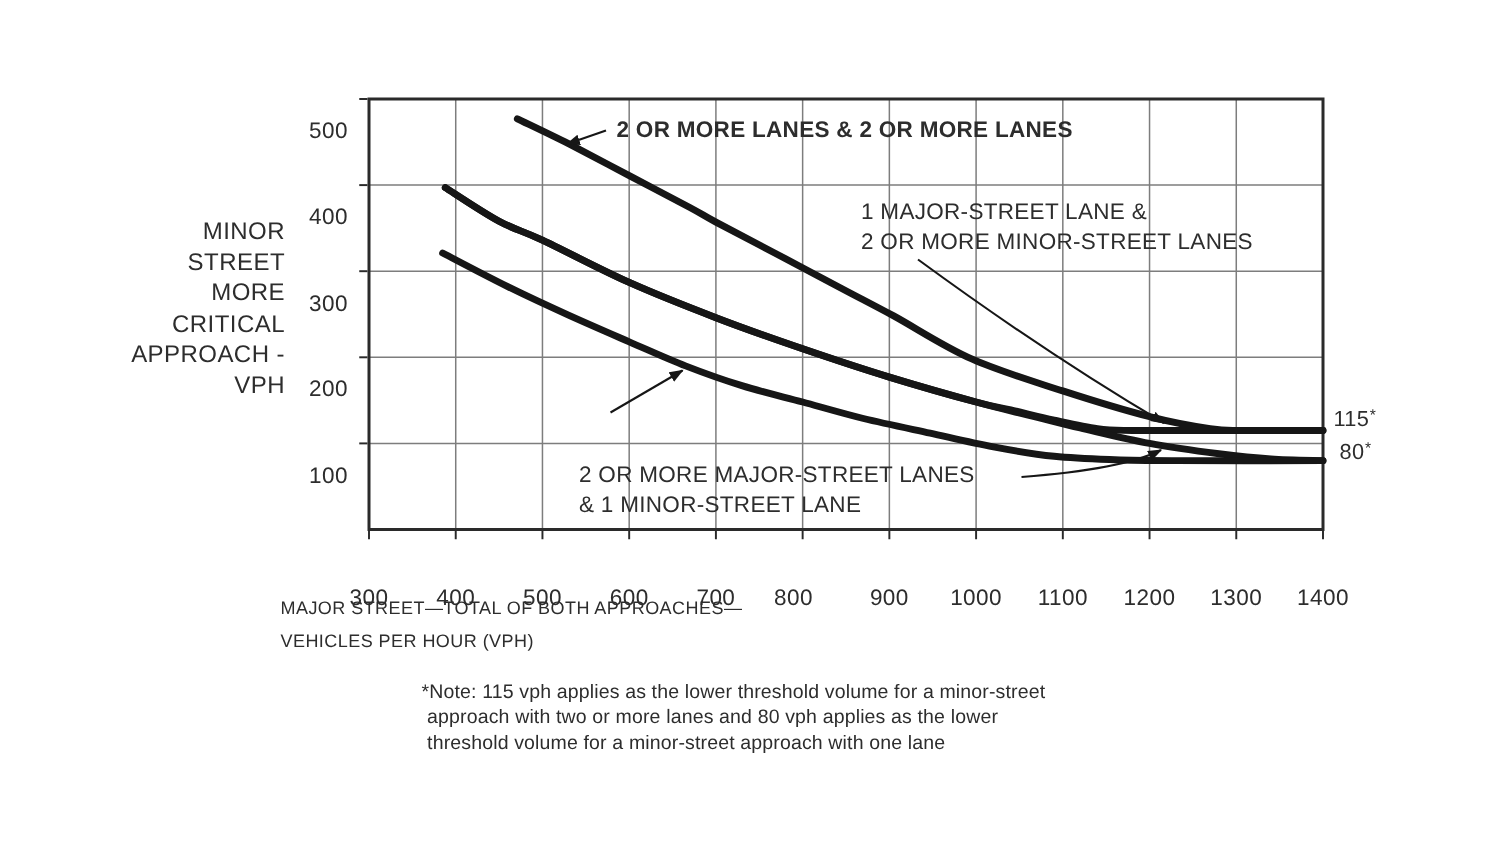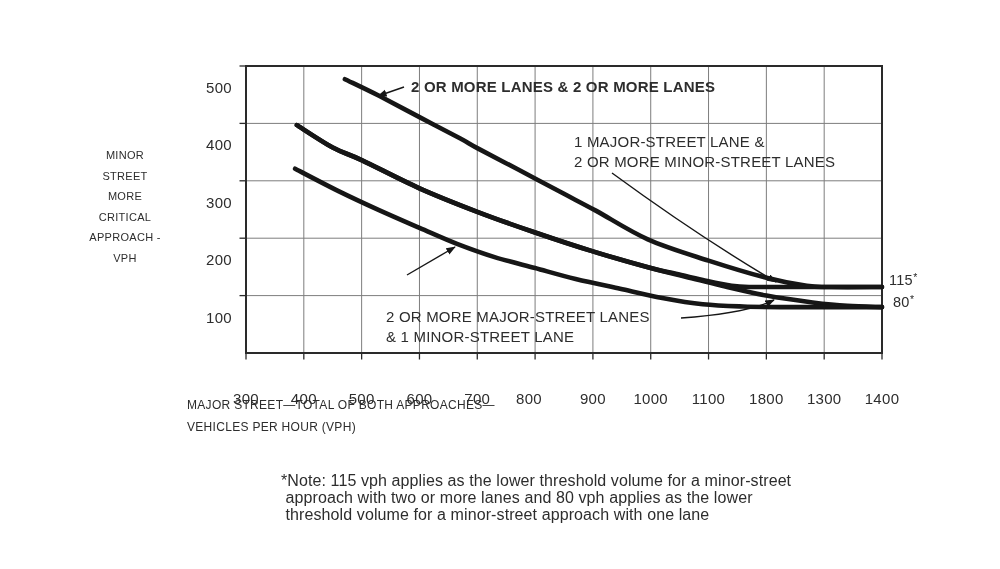--- a/index.html
+++ b/index.html
@@ -11,30 +11,30 @@
   .lbl{position:absolute;white-space:pre-line;font-size:15px;line-height:19.5px;letter-spacing:.2px;}
   .l-top{left:411px;top:77px;font-weight:bold;}
   .l-mid{left:574px;top:132px;}
   .l-one{left:266px;top:264px;}
   .l-bot{left:386px;top:307px;}
   .thr{position:absolute;font-size:14.5px;letter-spacing:.2px;}
   .thr .star{font-size:10.5px;position:relative;top:-4.5px;left:.5px;}
   .thr115{left:889px;top:272px;}
   .thr80{left:893px;top:294px;}
   .yaxis-title{
-    position:absolute;left:60px;top:145px;width:130px;text-align:center;
-    white-space:pre-line;font-size:11px;line-height:20.5px;letter-spacing:.3px;
+    position:absolute;left:60px;top:145px;width:130px;text-align:right;
+    white-space:pre-line;font-size:16px;line-height:20.5px;letter-spacing:.3px;
   }
   .xaxis-title{
     position:absolute;left:187px;top:395px;width:640px;text-align:left;
     white-space:pre-line;font-size:12px;line-height:21.5px;letter-spacing:.3px;
   }
   .note{
-    position:absolute;left:281px;top:472px;white-space:pre-wrap;
-    font-size:16px;line-height:17.2px;letter-spacing:.1px;
+    position:absolute;left:281px;top:452px;white-space:pre-wrap;
+    font-size:13px;line-height:17.2px;letter-spacing:.1px;
   }
   .tick{position:absolute;font-size:15px;letter-spacing:.3px;margin-top:21px;}
   .tick-x{width:52px;text-align:center;top:369px;}
   .tick-y{width:54px;text-align:right;left:178px;}
 </style>
 </head>
 <body>
 
 <div class="stage">
 
@@ -115,21 +115,21 @@
 
 <div class="tick tick-x" style="left: 220px;">300</div>
     <div class="tick tick-x" style="left: 277.818px;">400</div>
     <div class="tick tick-x" style="left: 335.636px;">500</div>
     <div class="tick tick-x" style="left: 393.455px;">600</div>
     <div class="tick tick-x" style="left: 451.273px;">700</div>
     <div class="tick tick-x" style="left: 503px;">800</div>
     <div class="tick tick-x" style="left: 566.909px;">900</div>
     <div class="tick tick-x" style="left: 624.727px;">1000</div>
     <div class="tick tick-x" style="left: 682.545px;">1100</div>
-    <div class="tick tick-x" style="left: 740.364px;">1800</div>
+    <div class="tick tick-x" style="left: 740.364px;">1200</div>
     <div class="tick tick-x" style="left: 798.182px;">1300</div>
     <div class="tick tick-x" style="left: 856px;">1400</div>
     <div class="tick tick-y" style="top: 287.6px;">100</div>
     <div class="tick tick-y" style="top: 230.2px;">200</div>
     <div class="tick tick-y" style="top: 172.8px;">300</div>
     <div class="tick tick-y" style="top: 115.4px;">400</div>
     <div class="tick tick-y" style="top: 58px;">500</div>
   </div>
 
 </body></html>

